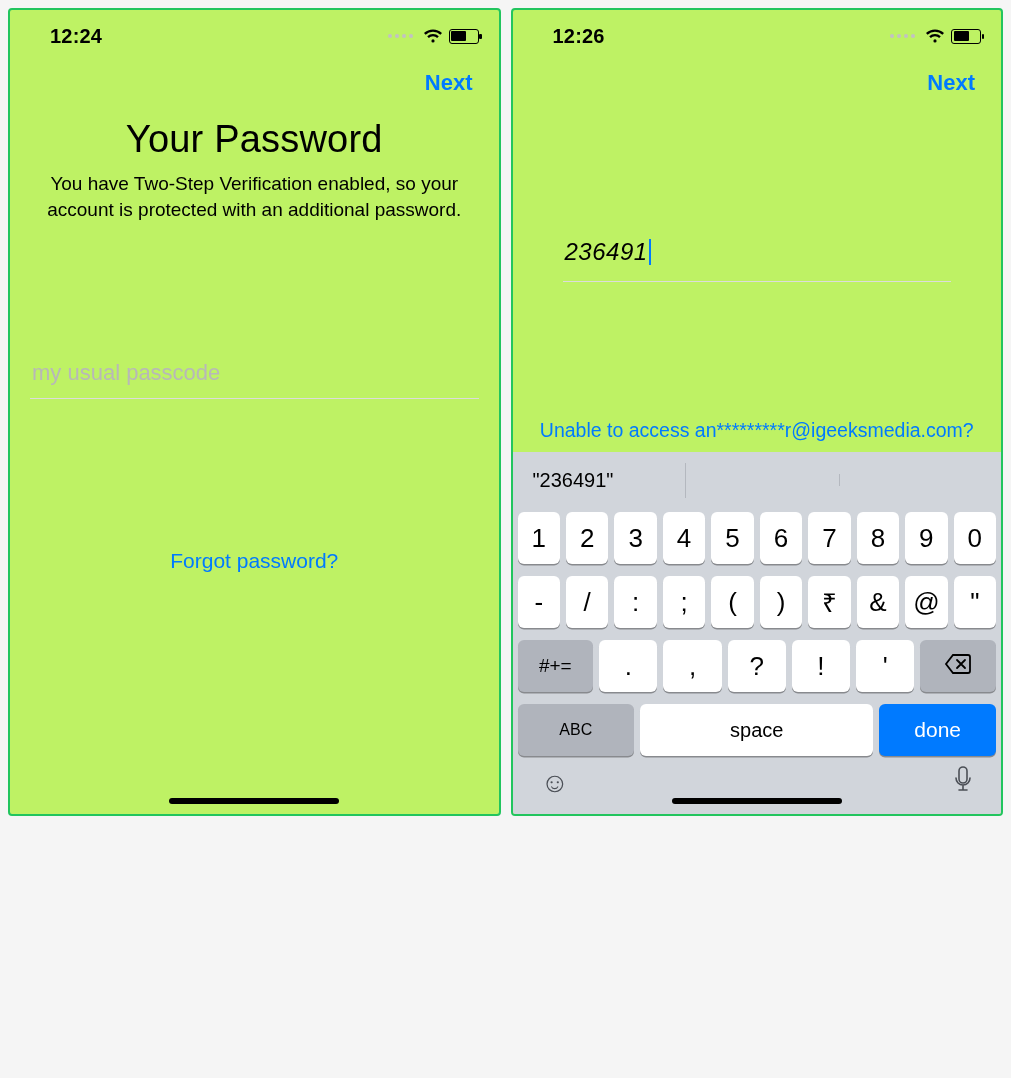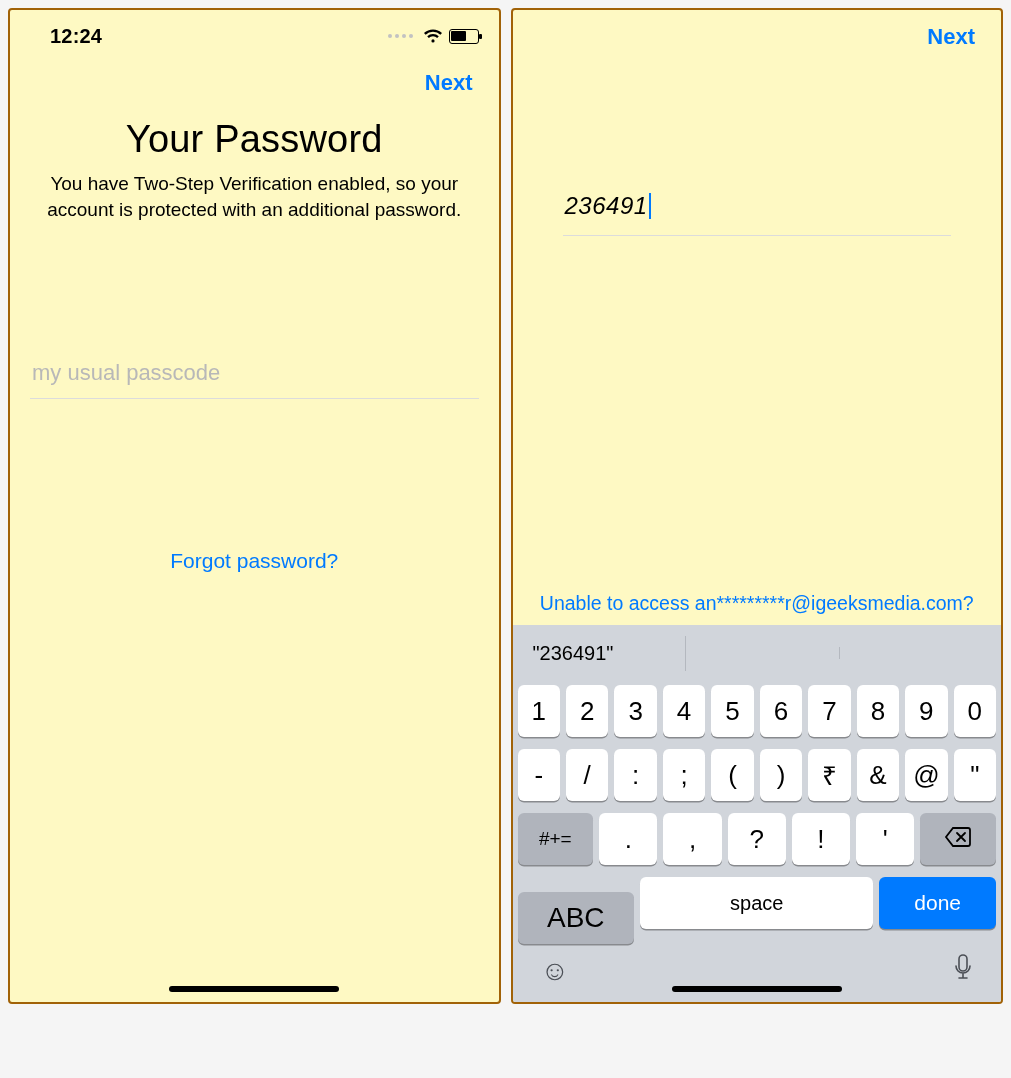--- a/index.html
+++ b/index.html
@@ -7,23 +7,23 @@
     margin: 0;
     padding: 8px;
     background: #f5f5f5;
     font-family: -apple-system, "Helvetica Neue", Helvetica, Arial, sans-serif;
     display: flex;
     gap: 10px;
     justify-content: center;
   }
   .phone {
     width: 494px;
-    height: 996px;
-    background: #fef9c3;
-    border: 2px solid #a16207;
+    height: 808px;
+    background: #bef264;
+    border: 2px solid #22c55e;
     border-radius: 4px;
     position: relative;
     overflow: hidden;
     display: flex;
     flex-direction: column;
   }
   .status-bar {
     height: 46px;
     display: flex;
     align-items: center;
@@ -172,21 +172,21 @@
     align-items: center;
     justify-content: center;
     font-size: 26px;
     color: #000;
     user-select: none;
   }
   .key-mod { background: #b0b4bc; font-size: 18px; }
   .key-mod.small { font-size: 19px; text-align:center;}
   .key-space { flex: 4; font-size: 20px; }
   .key-done { flex: 2; background: #007aff; color: #fff; font-size: 21px; }
-  .key-abc { flex: 2; background: #b0b4bc; font-size: 28px; margin-top: 15px; }
+  .key-abc { flex: 2; background: #b0b4bc; font-size: 16px; }
   .key-bksp { background: #b0b4bc; }
   .key-bksp svg { width: 28px; height: 22px; }
   .kb-bottom {
     position: absolute;
     left: 0; right: 0; bottom: 10px;
     height: 42px;
     display: flex;
     justify-content: space-between;
     align-items: center;
     padding: 0 28px;
@@ -239,20 +239,39 @@
   <div class="input-wrap">
     <input class="text-input" type="text" placeholder="my usual passcode" style="">
   </div>
 
   <div class="link-center">Forgot password?</div>
 
   <div class="home-indicator"></div>
 </div>
 
 <div class="phone p2">
+  <div class="status-bar">
+    <div class="sb-time">12:26</div>
+    <div class="sb-right">
+      <div class="sb-dots">
+        <div class="sb-dot"></div>
+          <div class="sb-dot"></div>
+          <div class="sb-dot"></div>
+          <div class="sb-dot"></div>
+      </div>
+      <span class="wifi-icon">
+        <svg width="20" height="15" viewBox="0 0 20 15">
+            <path d="M10 13.5a1.6 1.6 0 1 0 0-3.2 1.6 1.6 0 0 0 0 3.2zm-4.2-4.6a6 6 0 0 1 8.4 0l1.6-1.6a8.3 8.3 0 0 0-11.6 0l1.6 1.6zm-3.2-3.2a10.5 10.5 0 0 1 14.8 0L19 4.1a12.8 12.8 0 0 0-18 0l1.6 1.6z" fill="#000"></path>
+          </svg>
+      </span>
+      <div class="battery">
+          <div class="battery-fill" style="width:55%"></div>
+        </div>
+    </div>
+  </div>
 
   <div class="nav-bar">
     <div class="nav-next">Next</div>
   </div>
 
 
   <div class="input-wrap">
     <div class="input-display">
       <span>236491</span><span class="caret"></span>
     </div>

